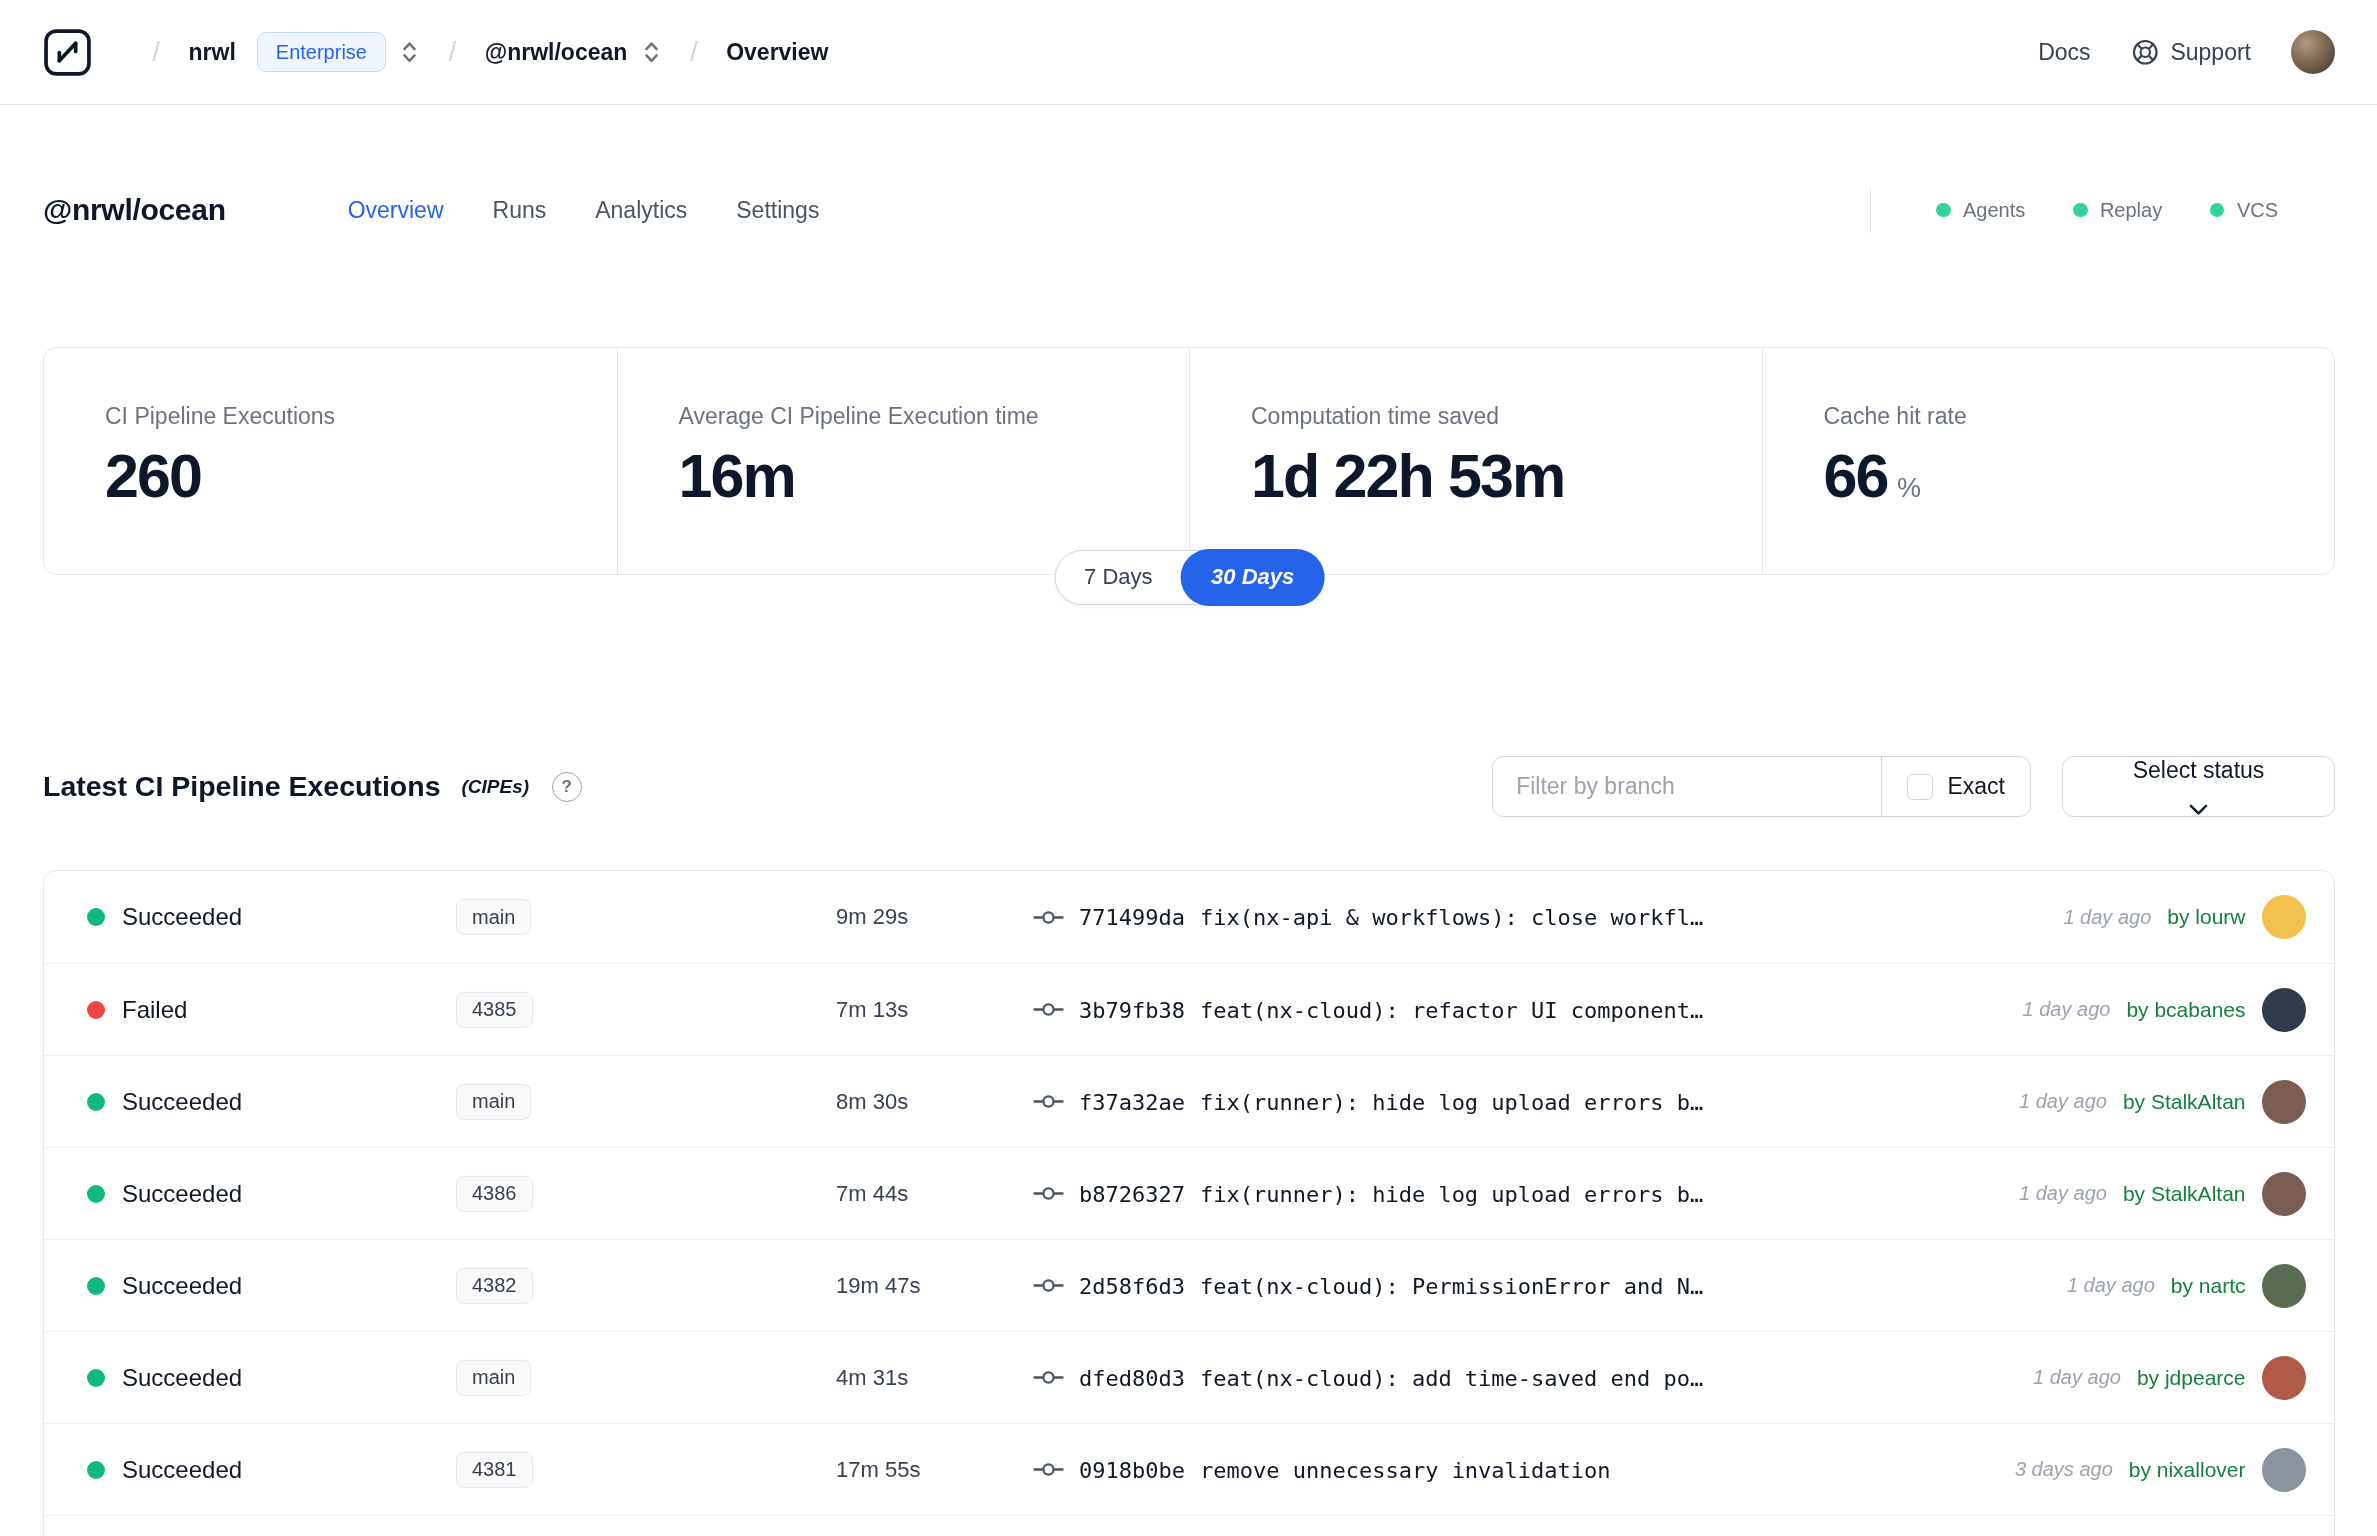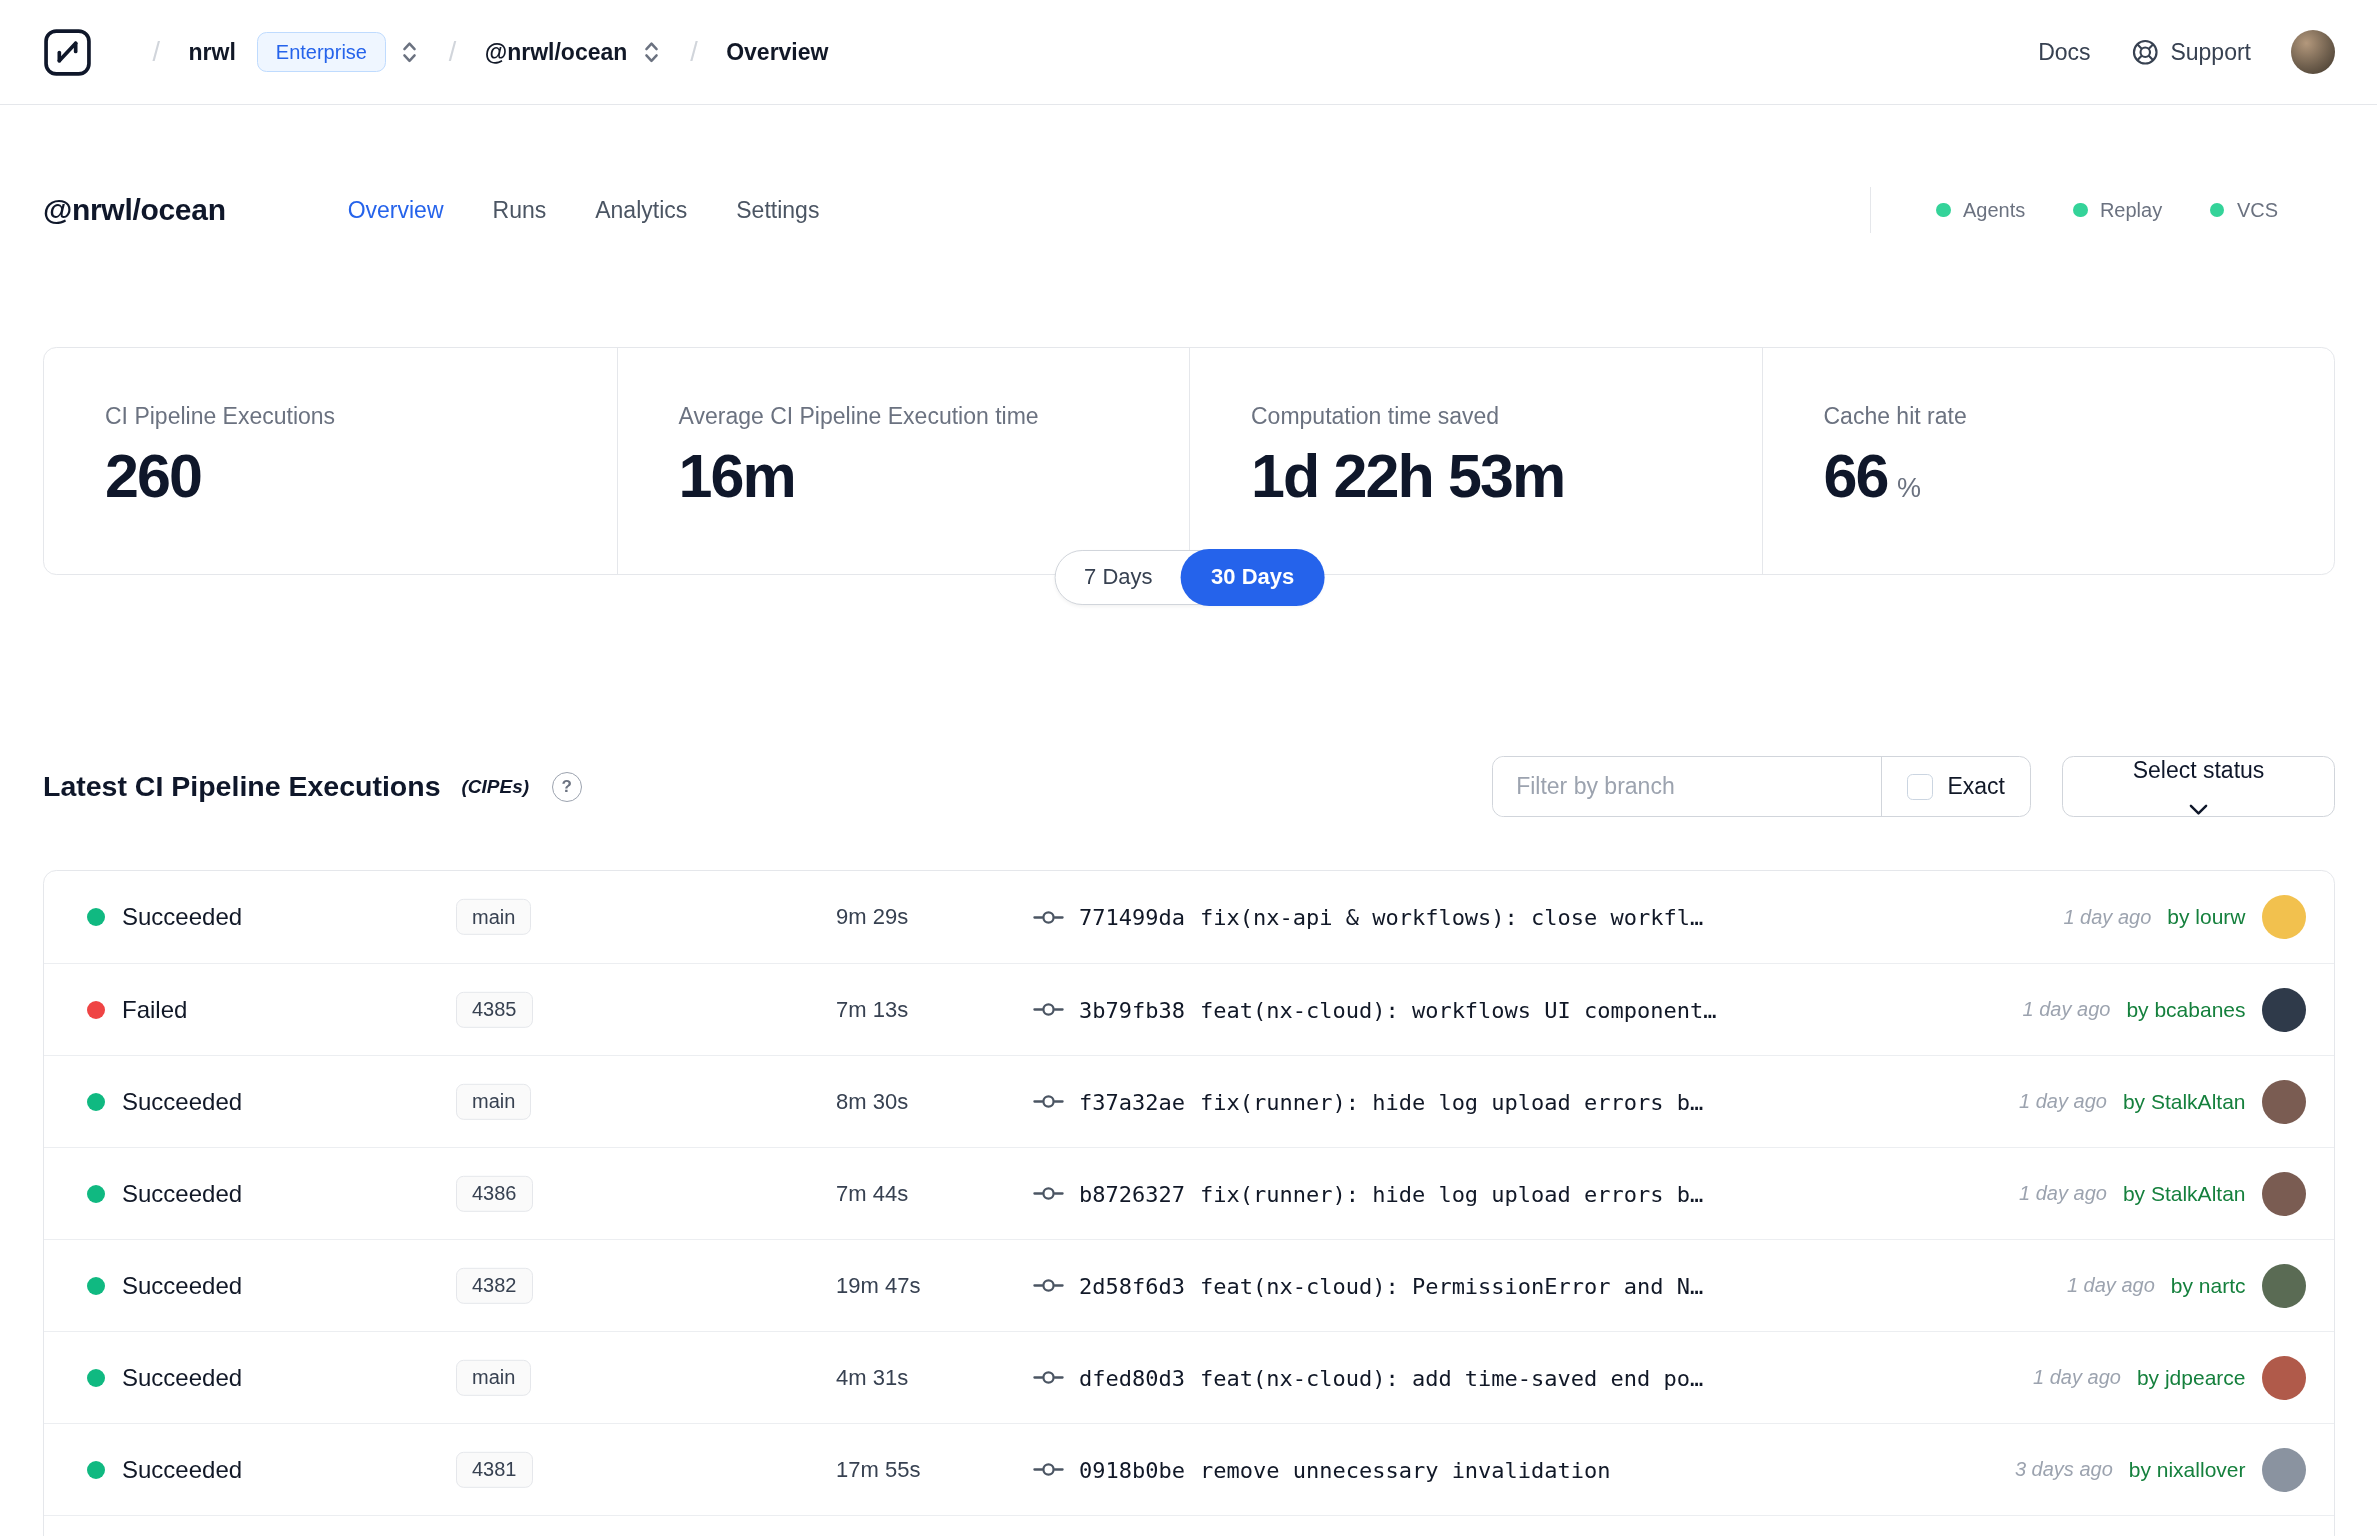--- a/index.html
+++ b/index.html
@@ -45,21 +45,21 @@
   .stat-label { font-size:23px; color:#6b7280; line-height:30px; }
   .stat-value { margin-top:11.4px; font-size:61px; font-weight:700; color:#0f172a;
     letter-spacing:-1.9px; line-height:68px; white-space:nowrap; }
   .stat-unit { font-size:27px; font-weight:400; color:#6b7280; letter-spacing:0; margin-left:9.5px; }
 
   .range-toggle { position:absolute; left:50%; bottom:-29.5px; transform:translateX(-50%);
     display:inline-flex; align-items:center; background:#fff; border:1.4px solid #d1d5db;
     border-radius:9510px; height:55px; box-shadow:0 1.9px 3.8px rgba(0,0,0,.05); }
   .range-opt { border:none; background:transparent; font-size:22px; font-weight:500; color:#374151;
     padding:0 28.5px; height:53px; border-radius:9510px; cursor:pointer; font-family:inherit; }
-  .range-opt.active { background:#2563eb; color:#fff; font-weight:700; height:57px; margin:-1.9px -1.9px -1.9px 0; padding:0 30px; }
+  .range-opt.active { background:#2563eb; color:#fff; font-weight:700; height:57px; margin:-1.9px -1.9px -1.9px 0; padding:0 30px;font-style:italic; }
 
   
   .cipes-head { display:flex; align-items:center; justify-content:space-between; margin:181px 43px 0 43px; }
   .cipes-title-group { display:flex; align-items:center; gap:15px; }
   .cipes-title { font-size:28.5px; font-weight:700; color:#0f172a; }
   .cipes-suffix { font-size:19px; font-weight:600; font-style:italic; color:#0f172a; margin-left:6px; }
   .help-icon { width:30px; height:30px; border:1.9px solid #9ca3af; border-radius:50%; color:#6b7280;
     font-size:17px; font-weight:700; display:flex; align-items:center; justify-content:center; margin-left:7.6px; cursor:pointer; }
   .cipes-controls { display:flex; align-items:center; gap:31px; }
   .filter-group { display:flex; align-items:stretch; border:1.4px solid #d1d5db; border-radius:11.4px; background:#fff; height:61px; }
@@ -244,21 +244,21 @@
     <span class="cell status">Failed</span>
     <span class="cell branch">4385</span>
     <span class="cell duration">7m 13s</span>
     <span class="cell commit">
       <svg width="31" height="20" viewBox="0 0 33 21" fill="none">
         <path d="M1.5 10.5 H10" stroke="#4b5563" stroke-width="2.4" stroke-linecap="round"></path>
         <circle cx="16.5" cy="10.5" r="5.4" stroke="#4b5563" stroke-width="2.4"></circle>
         <path d="M23 10.5 H31.5" stroke="#4b5563" stroke-width="2.4" stroke-linecap="round"></path>
       </svg>
       <span class="commit-text">3b79fb38</span>
-      <span class="commit-text">feat(nx-cloud): workflows UI component…</span>
+      <span class="commit-text">feat(nx-cloud): refactor UI component…</span>
     </span>
     <span class="cell meta">
       <span class="time">1 day ago</span>
       <span class="author">by bcabanes</span>
       <span class="avatar-sm" style="background: rgb(47, 58, 74);"></span>
     </span>
   </div>
 
   <div class="row">
     <span class="cell dot" style="background: rgb(16, 185, 129);"></span>

